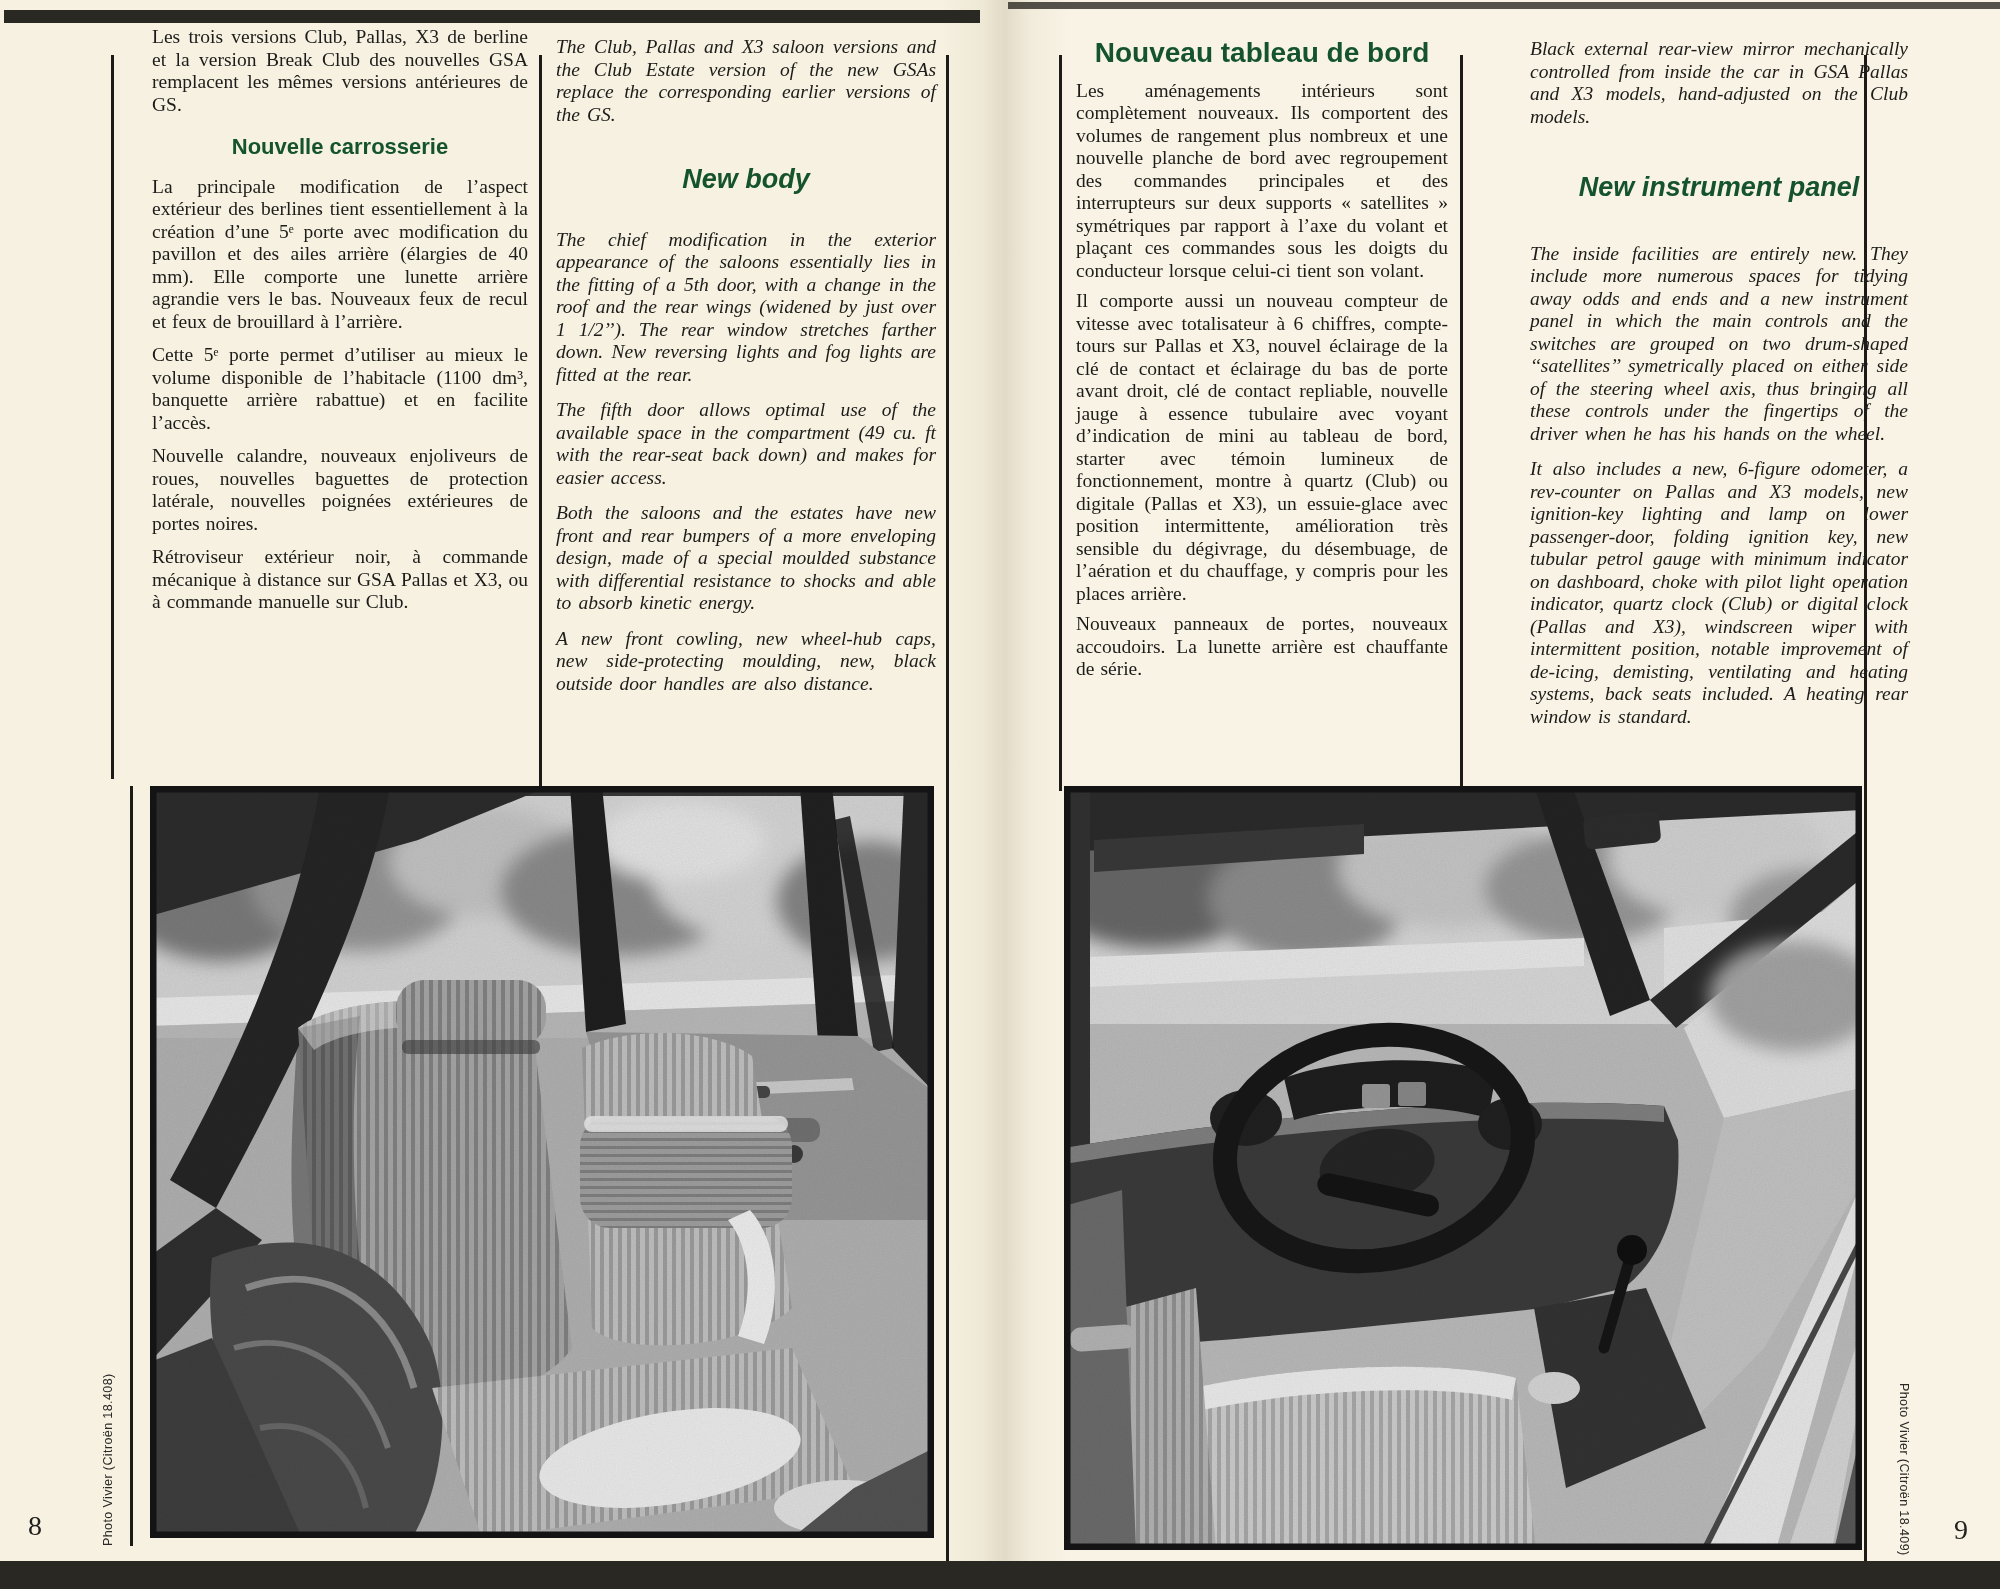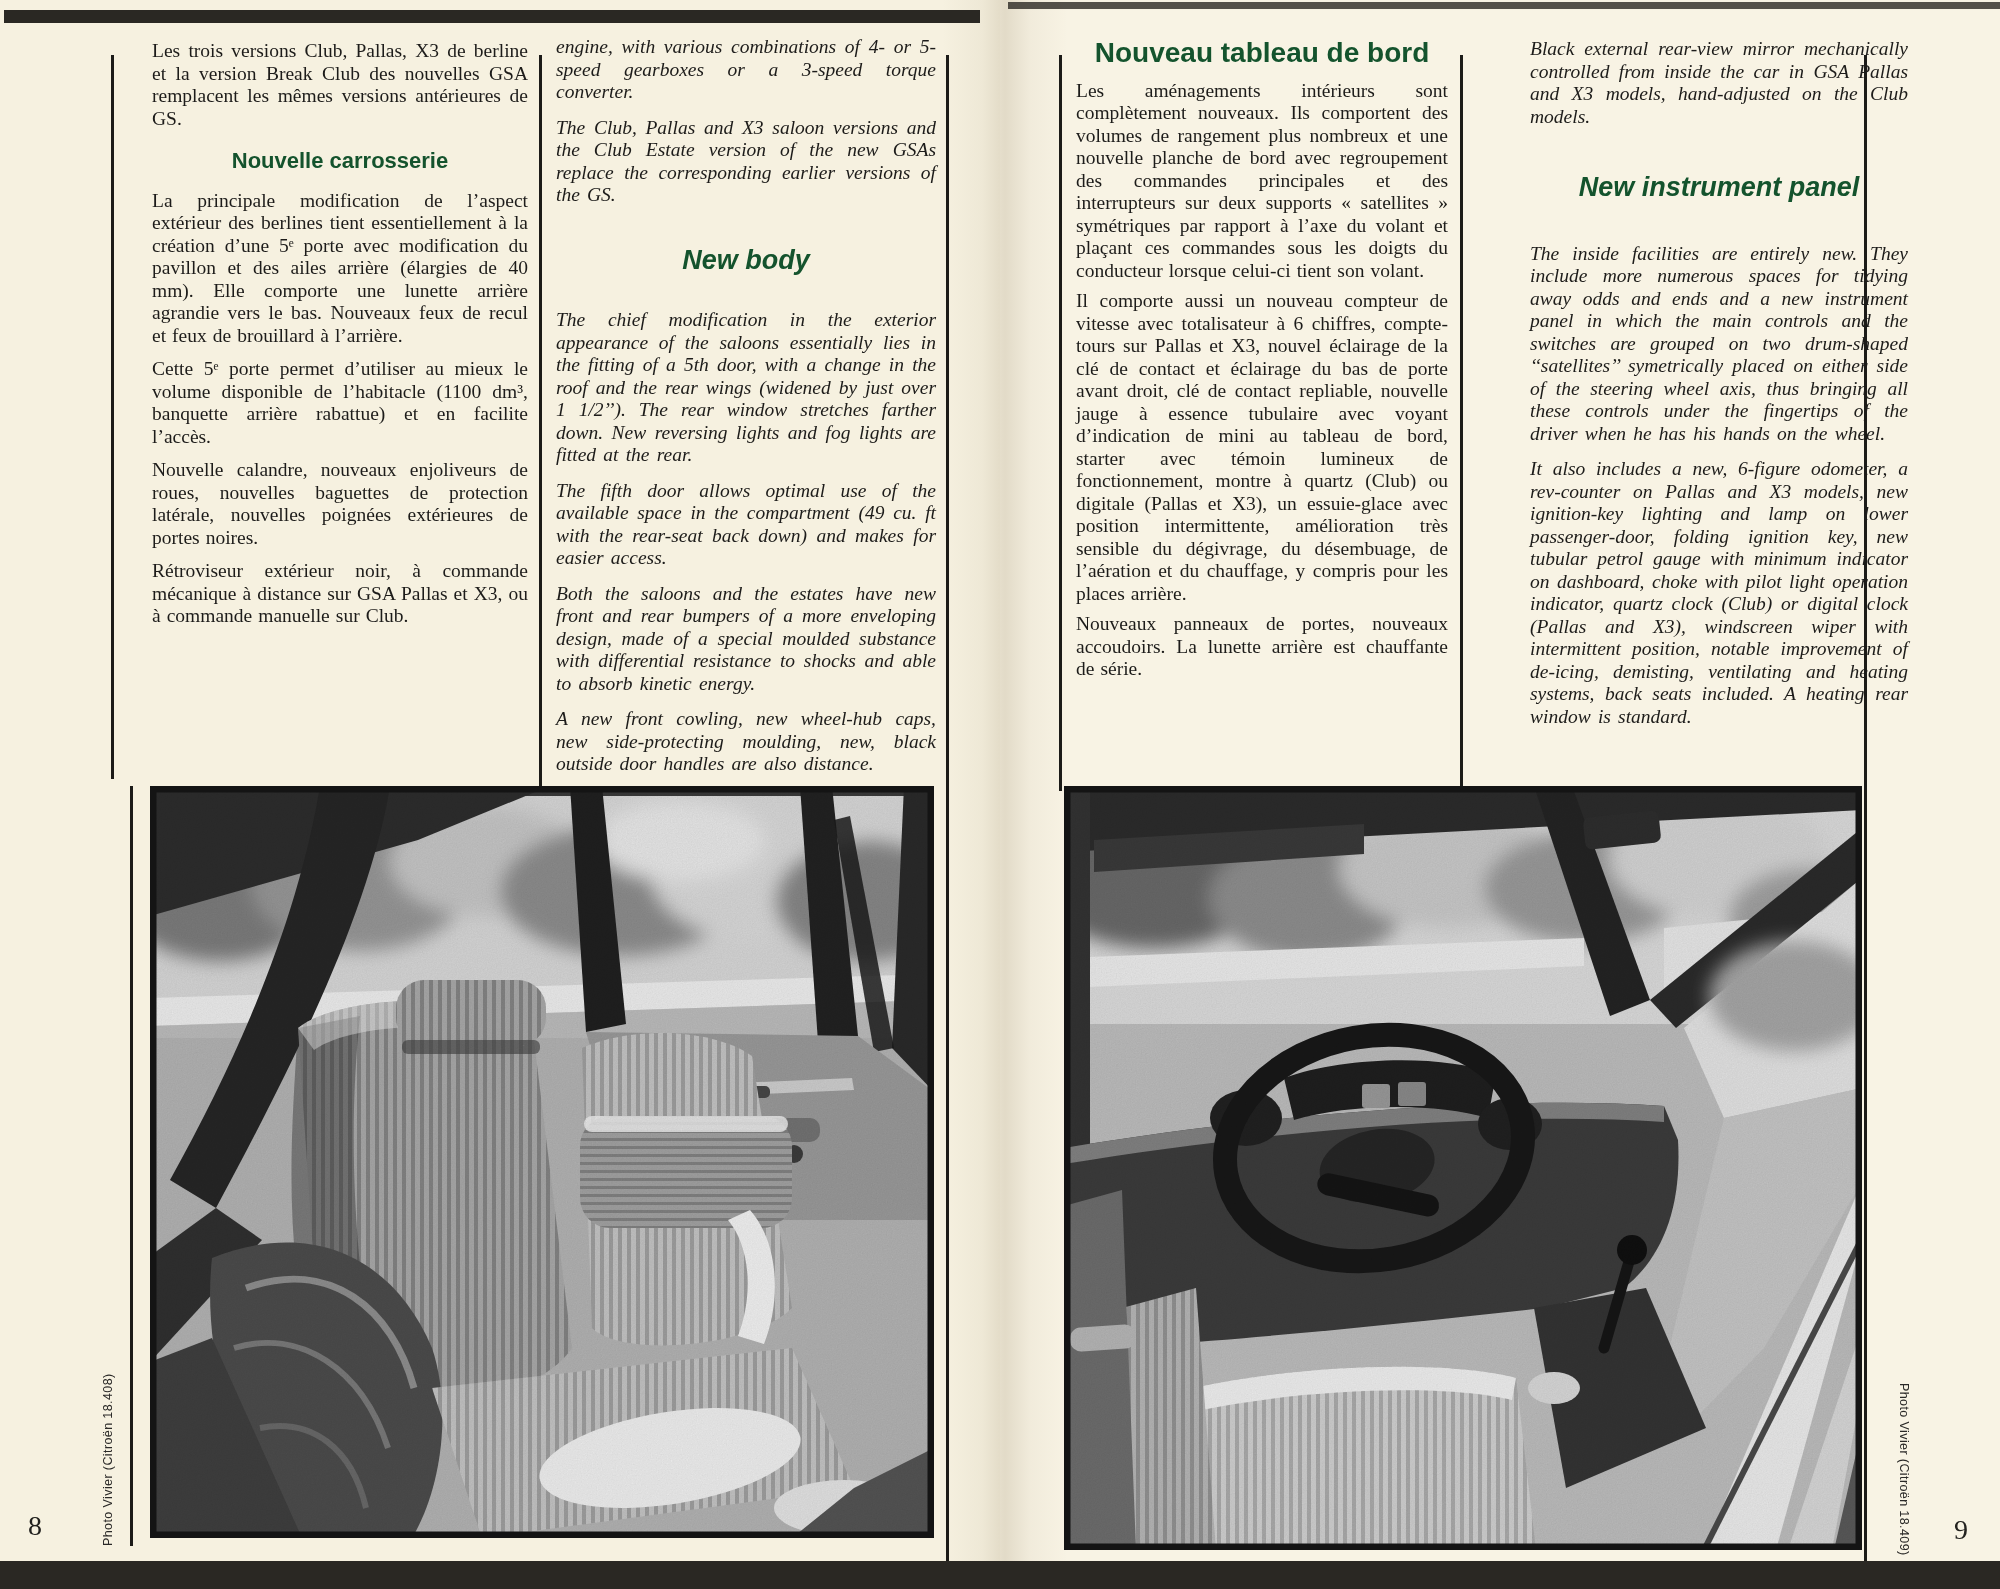--- a/index.html
+++ b/index.html
@@ -55,31 +55,30 @@
   <div class="bar" style="left:0; top:1561px; width:2000px; height:28px;"></div>
 
   <div class="rule" style="left:111px; top:55px; height:724px;"></div>
   <div class="rule" style="left:130px; top:786px; height:760px;"></div>
   <div class="rule" style="left:539px; top:55px; height:750px;"></div>
   <div class="rule" style="left:946px; top:55px; height:1506px;"></div>
   <div class="rule" style="left:1059px; top:55px; height:736px;"></div>
   <div class="rule" style="left:1460px; top:55px; height:736px;"></div>
   <div class="rule" style="left:1864px; top:55px; height:1506px;"></div>
 
-  <section class="col fr" style="left:152px; top:40px; width:376px;">
+  <section class="col fr" style="left:152px; top:26px; width:376px;">
     <p>Les trois versions Club, Pallas, X3 de berline et la version Break Club des nouvelles GSA remplacent les mêmes versions antérieures de GS.</p>
     <h2 class="head-fr">Nouvelle carrosserie</h2>
     <p>La principale modification de l’aspect extérieur des berlines tient essentiellement à la création d’une 5ᵉ porte avec modification du pavillon et des ailes arrière (élargies de 40 mm). Elle comporte une lunette arrière agrandie vers le bas. Nouveaux feux de recul et feux de brouillard à l’arrière.</p>
     <p>Cette 5ᵉ porte permet d’utiliser au mieux le volume disponible de l’habitacle (1100 dm³, banquette arrière rabattue) et en facilite l’accès.</p>
     <p>Nouvelle calandre, nouveaux enjoliveurs de roues, nouvelles baguettes de protection latérale, nouvelles poignées extérieures de portes noires.</p>
     <p>Rétroviseur extérieur noir, à commande mécanique à distance sur GSA Pallas et X3, ou à commande manuelle sur Club.</p>
   </section>
 
   <section class="col en" style="left:556px; top:36px; width:380px;">
-    <p>engine, with various combinations of 4- or 5-speed gearboxes or a 3-speed torque converter.</p>
     <p>The Club, Pallas and X3 saloon versions and the Club Estate version of the new GSAs replace the corresponding earlier versions of the GS.</p>
     <h2 class="head-en">New body</h2>
     <p>The chief modification in the exterior appearance of the saloons essentially lies in the fitting of a 5th door, with a change in the roof and the rear wings (widened by just over 1 1/2’’). The rear window stretches farther down. New reversing lights and fog lights are fitted at the rear.</p>
     <p>The fifth door allows optimal use of the available space in the compartment (49 cu. ft with the rear-seat back down) and makes for easier access.</p>
     <p>Both the saloons and the estates have new front and rear bumpers of a more enveloping design, made of a special moulded substance with differential resistance to shocks and able to absorb kinetic energy.</p>
     <p>A new front cowling, new wheel-hub caps, new side-protecting moulding, new, black outside door handles are also distance.</p>
   </section>
 
   <section class="col fr c3" style="left:1076px; top:40px; width:372px;">
     <h2 class="head-fr-top">Nouveau tableau de bord</h2>

